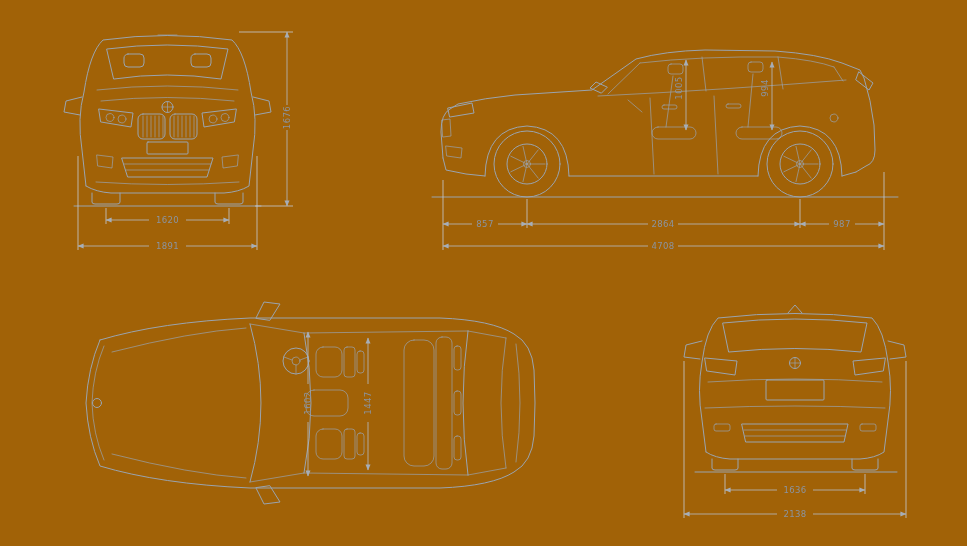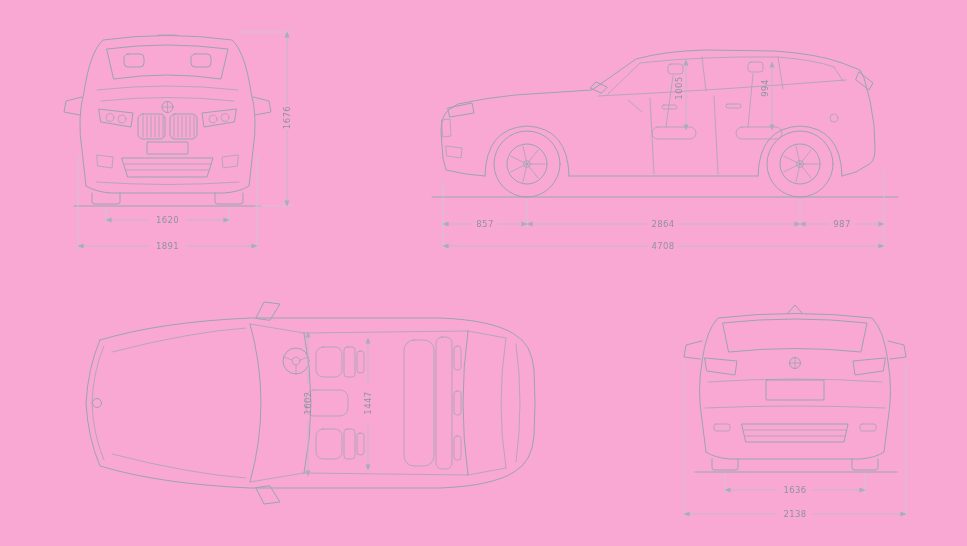--- a/index.html
+++ b/index.html
@@ -1,16 +1,16 @@
 <!DOCTYPE html>
 <html><head>
 <meta charset="utf-8">
 <style>
   html,body{margin:0;padding:0;background:#ffffff;}
-  .blueprint{position:relative;width:967px;height:546px;background:#f9a8d4;overflow:hidden;}
+  .blueprint{position:relative;width:967px;height:546px;background:#a16207;overflow:hidden;}
   svg{display:block;}
   .car path,.car rect,.car circle,.car line,.car ellipse{
     fill:none;stroke:#9aa4af;stroke-width:1;stroke-linecap:round;stroke-linejoin:round;
   }
   .car .thin{stroke-width:0.7;}
   .dim line,.dim path{stroke:#b6bdc5;stroke-width:0.8;fill:none;}
   .dim .ext{stroke:#c6ccd3;}
   .dim text{
     fill:#8b94a0;
     font-family:"DejaVu Sans",sans-serif;

